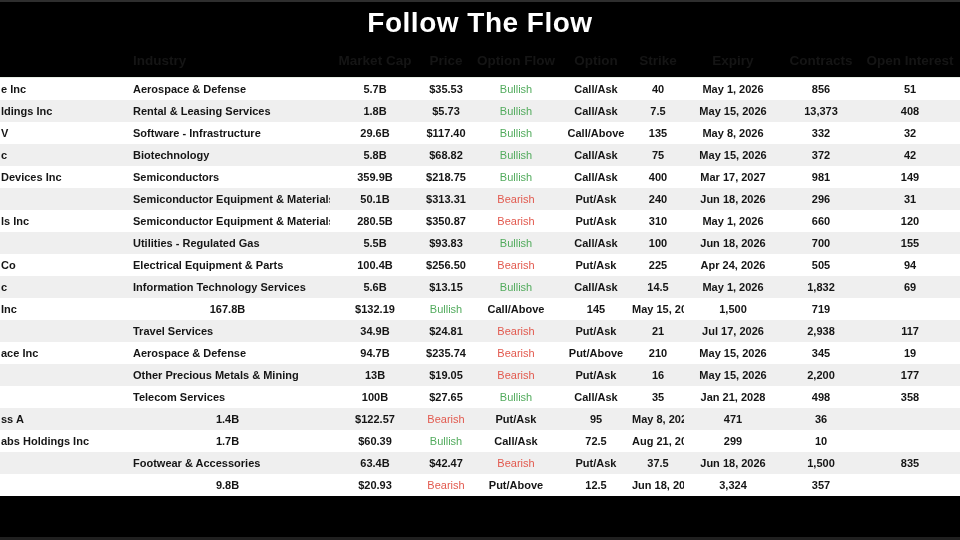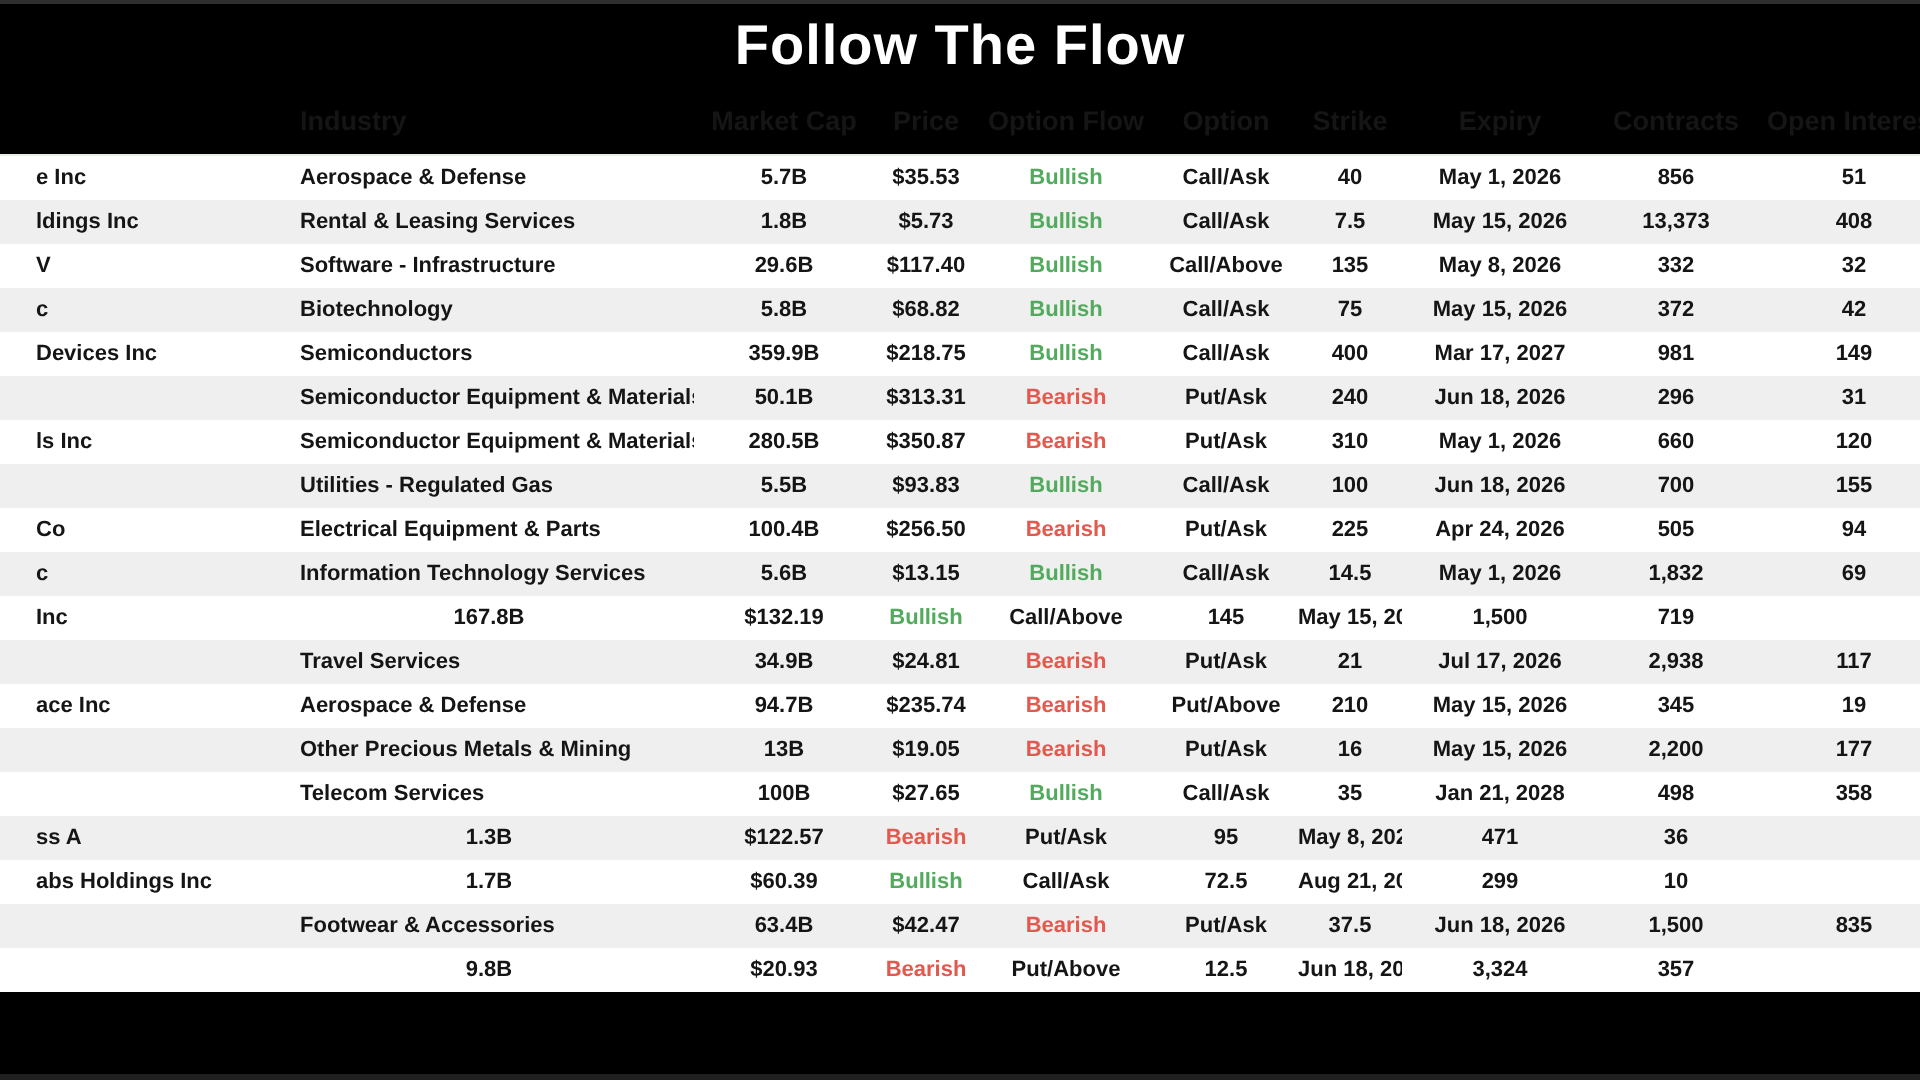--- a/index.html
+++ b/index.html
@@ -12,37 +12,36 @@
   .top-edge{height:2px;background:#2e2e2e;flex:0 0 auto;}
   .bottom-edge{height:3px;background:#202020;flex:0 0 auto;}
 
   .title-band{height:42px;flex:0 0 auto;display:flex;align-items:center;justify-content:center;}
   .title{color:#fff;font-size:28px;font-weight:800;letter-spacing:0.5px;}
 
   .grid-row{
     display:grid;
     grid-template-columns:125px 205px 90px 52px 88px 72px 52px 98px 78px 100px;
     align-items:center;
-    padding-left:17px;
   }
   .header-row{height:33px;flex:0 0 auto;background:#000;color:#fff;border-bottom:1px solid #e8efe6;}
   .header-row .cell{font-size:13.5px;font-weight:700;}
 
   .table-body{flex:0 0 auto;background:#fff;}
   .table-row{height:22px;}
   .table-row:nth-child(even){background:#efefef;}
   .table-row:nth-child(odd){background:#ffffff;}
   .cell{
     font-size:11px;font-weight:700;color:#151515;text-align:center;
     white-space:nowrap;overflow:hidden;
   }
   .cell.left{text-align:left;}
   .cell.company{padding-left:1px;}
   .cell.industry{padding-left:8px;}
-  .cell.flow{font-weight:700;}
+  .cell.flow{font-weight:400;}
 
   .footer-band{flex:1 1 auto;background:#000;}
 </style>
 </head>
 <body>
 
 <div class="frame">
   <div class="top-edge"></div>
 
   <div class="title-band">
@@ -252,21 +251,21 @@
     <div class="cell flow" style="color: rgb(82, 171, 93);">Bullish</div>
     <div class="cell">Call/Ask</div>
     <div class="cell">35</div>
     <div class="cell">Jan 21, 2028</div>
     <div class="cell">498</div>
     <div class="cell">358</div>
   </div>
 
   <div class="grid-row table-row">
     <div class="cell left company">ss A</div>
-    <div class="cell">1.3B</div>
+    <div class="cell">1.4B</div>
     <div class="cell">$122.57</div>
     <div class="cell flow" style="color: rgb(226, 89, 78);">Bearish</div>
     <div class="cell">Put/Ask</div>
     <div class="cell">95</div>
     <div class="cell">May 8, 2026</div>
     <div class="cell">471</div>
     <div class="cell">36</div>
   </div>
 
   <div class="grid-row table-row">

